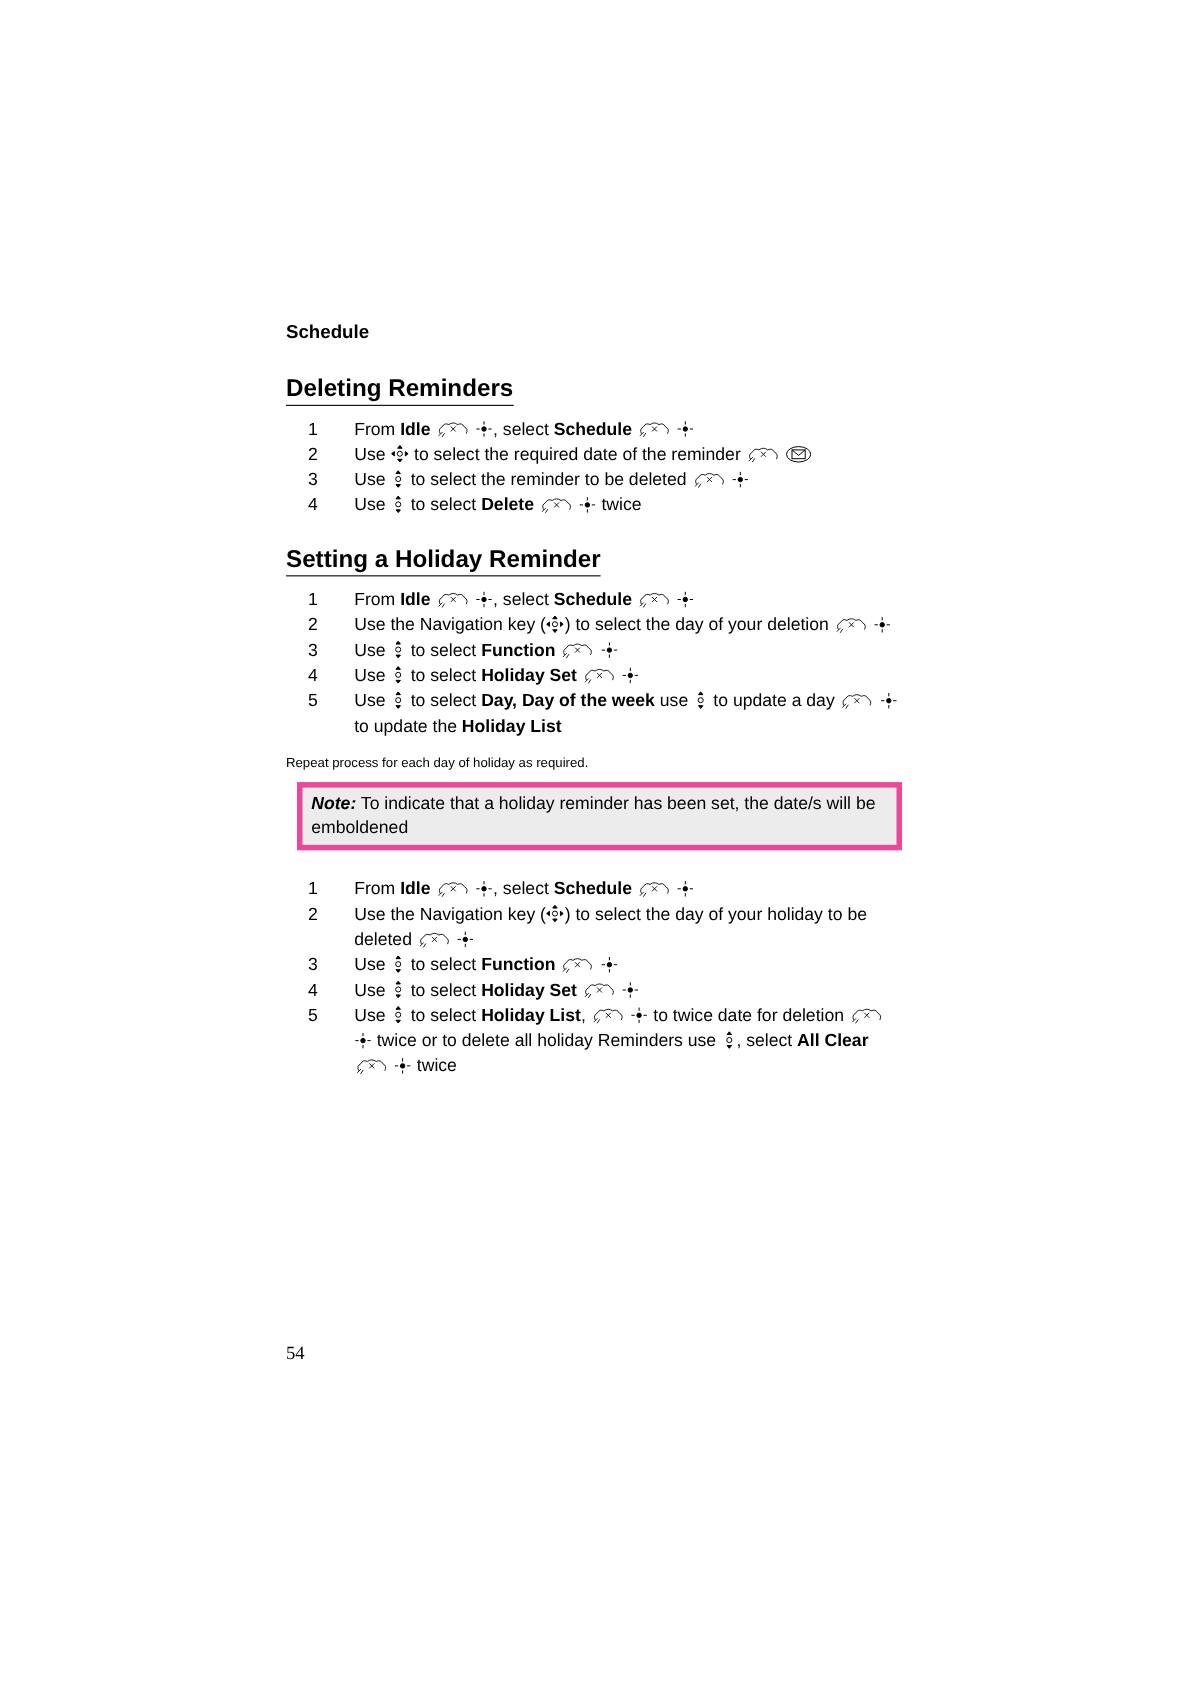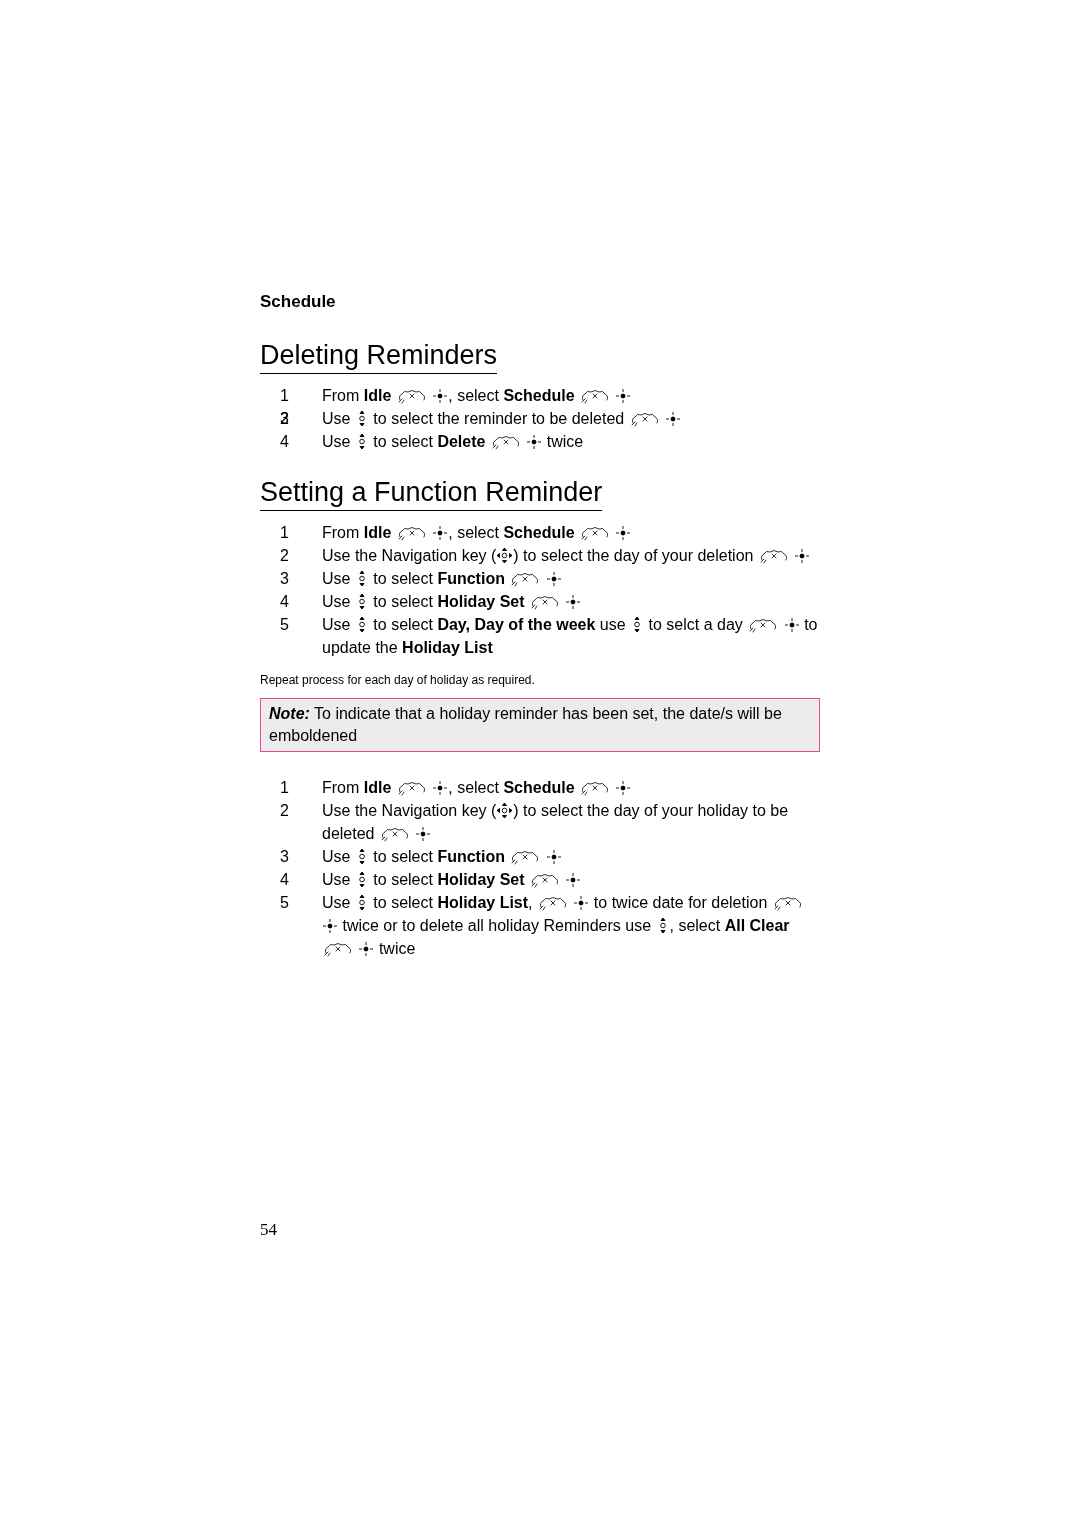--- a/index.html
+++ b/index.html
@@ -17,22 +17,22 @@
     height: 1528px;
     box-sizing: border-box;
     padding: 292px 260px 0 260px;
   }
   .breadcrumb {
     font-size: 17px;
     font-weight: bold;
     margin-bottom: 28px;
   }
   h2.section {
-    font-size: 27px;
-    font-weight: normal;
+    font-size: 22px;
+    font-weight: bold;
     border-bottom: 1px solid #000;
     display: inline-block;
     padding-bottom: 2px;
     margin: 0 0 6px 0;
   }
   ol.steps {
     list-style: none;
     margin: 4px 0 10px 0;
     padding: 0 0 0 20px;
   }
@@ -53,26 +53,26 @@
     display: inline;
   }
   .b { font-weight: bold; }
   .i { font-style: italic; }
   .para {
     font-size: 12px;
     line-height: 23px;
     margin: 2px 0 6px 0;
   }
   .note-box {
-    border: 1px solid #ec4899;
+    border: 5px solid #ec4899;
     background: #ececec;
     padding: 4px 8px;
     font-size: 16px;
     line-height: 22px;
-    margin: 6px 0 14px 0;
+    margin: 6px 0 14px 10px;
   }
   .section-gap { margin-top: 24px; }
   svg.icon {
     display: inline-block;
     vertical-align: middle;
     position: relative;
     top: -1px;
   }
   svg.icon.swipe { width: 32px; height: 16px; }
   svg.icon.dot { width: 16px; height: 16px; }
@@ -161,20 +161,31 @@
         <svg class="icon swipe">
             <use href="#sym-swipe"></use>
           </svg>
         <svg class="icon dot">
             <use href="#sym-dot"></use>
           </svg>
       </span>
     </li>
     <li>
       <span class="num">2</span>
+      <span class="step-content">
+        <span>Use </span><svg class="icon nav4">
+            <use href="#sym-nav4"></use>
+          </svg><span> to select the required date of the reminder </span>
+        <svg class="icon swipe">
+            <use href="#sym-swipe"></use>
+          </svg>
+        <svg class="icon email">
+            <use href="#sym-email"></use>
+          </svg>
+      </span>
     </li>
     <li>
       <span class="num">3</span>
       <span class="step-content">
         <span>Use </span><svg class="icon navud">
             <use href="#sym-navud"></use>
           </svg><span> to select the reminder to be deleted </span>
         <svg class="icon swipe">
             <use href="#sym-swipe"></use>
           </svg>
@@ -194,21 +205,21 @@
           </svg>
         <svg class="icon dot">
             <use href="#sym-dot"></use>
           </svg><span> twice</span>
       </span>
     </li>
   </ol>
 
   
   <div class="section-gap"></div>
-  <h2 class="section">Setting a Function Reminder</h2>
+  <h2 class="section">Setting a Holiday Reminder</h2>
   <ol class="steps">
     <li>
       <span class="num">1</span>
       <span class="step-content">
         <span>From </span><span class="b">Idle</span>
         <svg class="icon swipe">
             <use href="#sym-swipe"></use>
           </svg>
         <svg class="icon dot">
             <use href="#sym-dot"></use>
@@ -263,21 +274,21 @@
           </svg>
       </span>
     </li>
     <li>
       <span class="num">5</span>
       <span class="step-content">
         <span>Use </span><svg class="icon navud">
             <use href="#sym-navud"></use>
           </svg><span> to select </span><span class="b">Day, Day of the week</span><span> use </span><svg class="icon navud">
             <use href="#sym-navud"></use>
-          </svg><span> to selct a day </span>
+          </svg><span> to update a day </span>
         <svg class="icon swipe">
             <use href="#sym-swipe"></use>
           </svg>
         <svg class="icon dot">
             <use href="#sym-dot"></use>
           </svg><span> to update the </span><span class="b">Holiday List</span>
       </span>
     </li>
   </ol>
   <div class="para">Repeat process for each day of holiday as required.</div>

